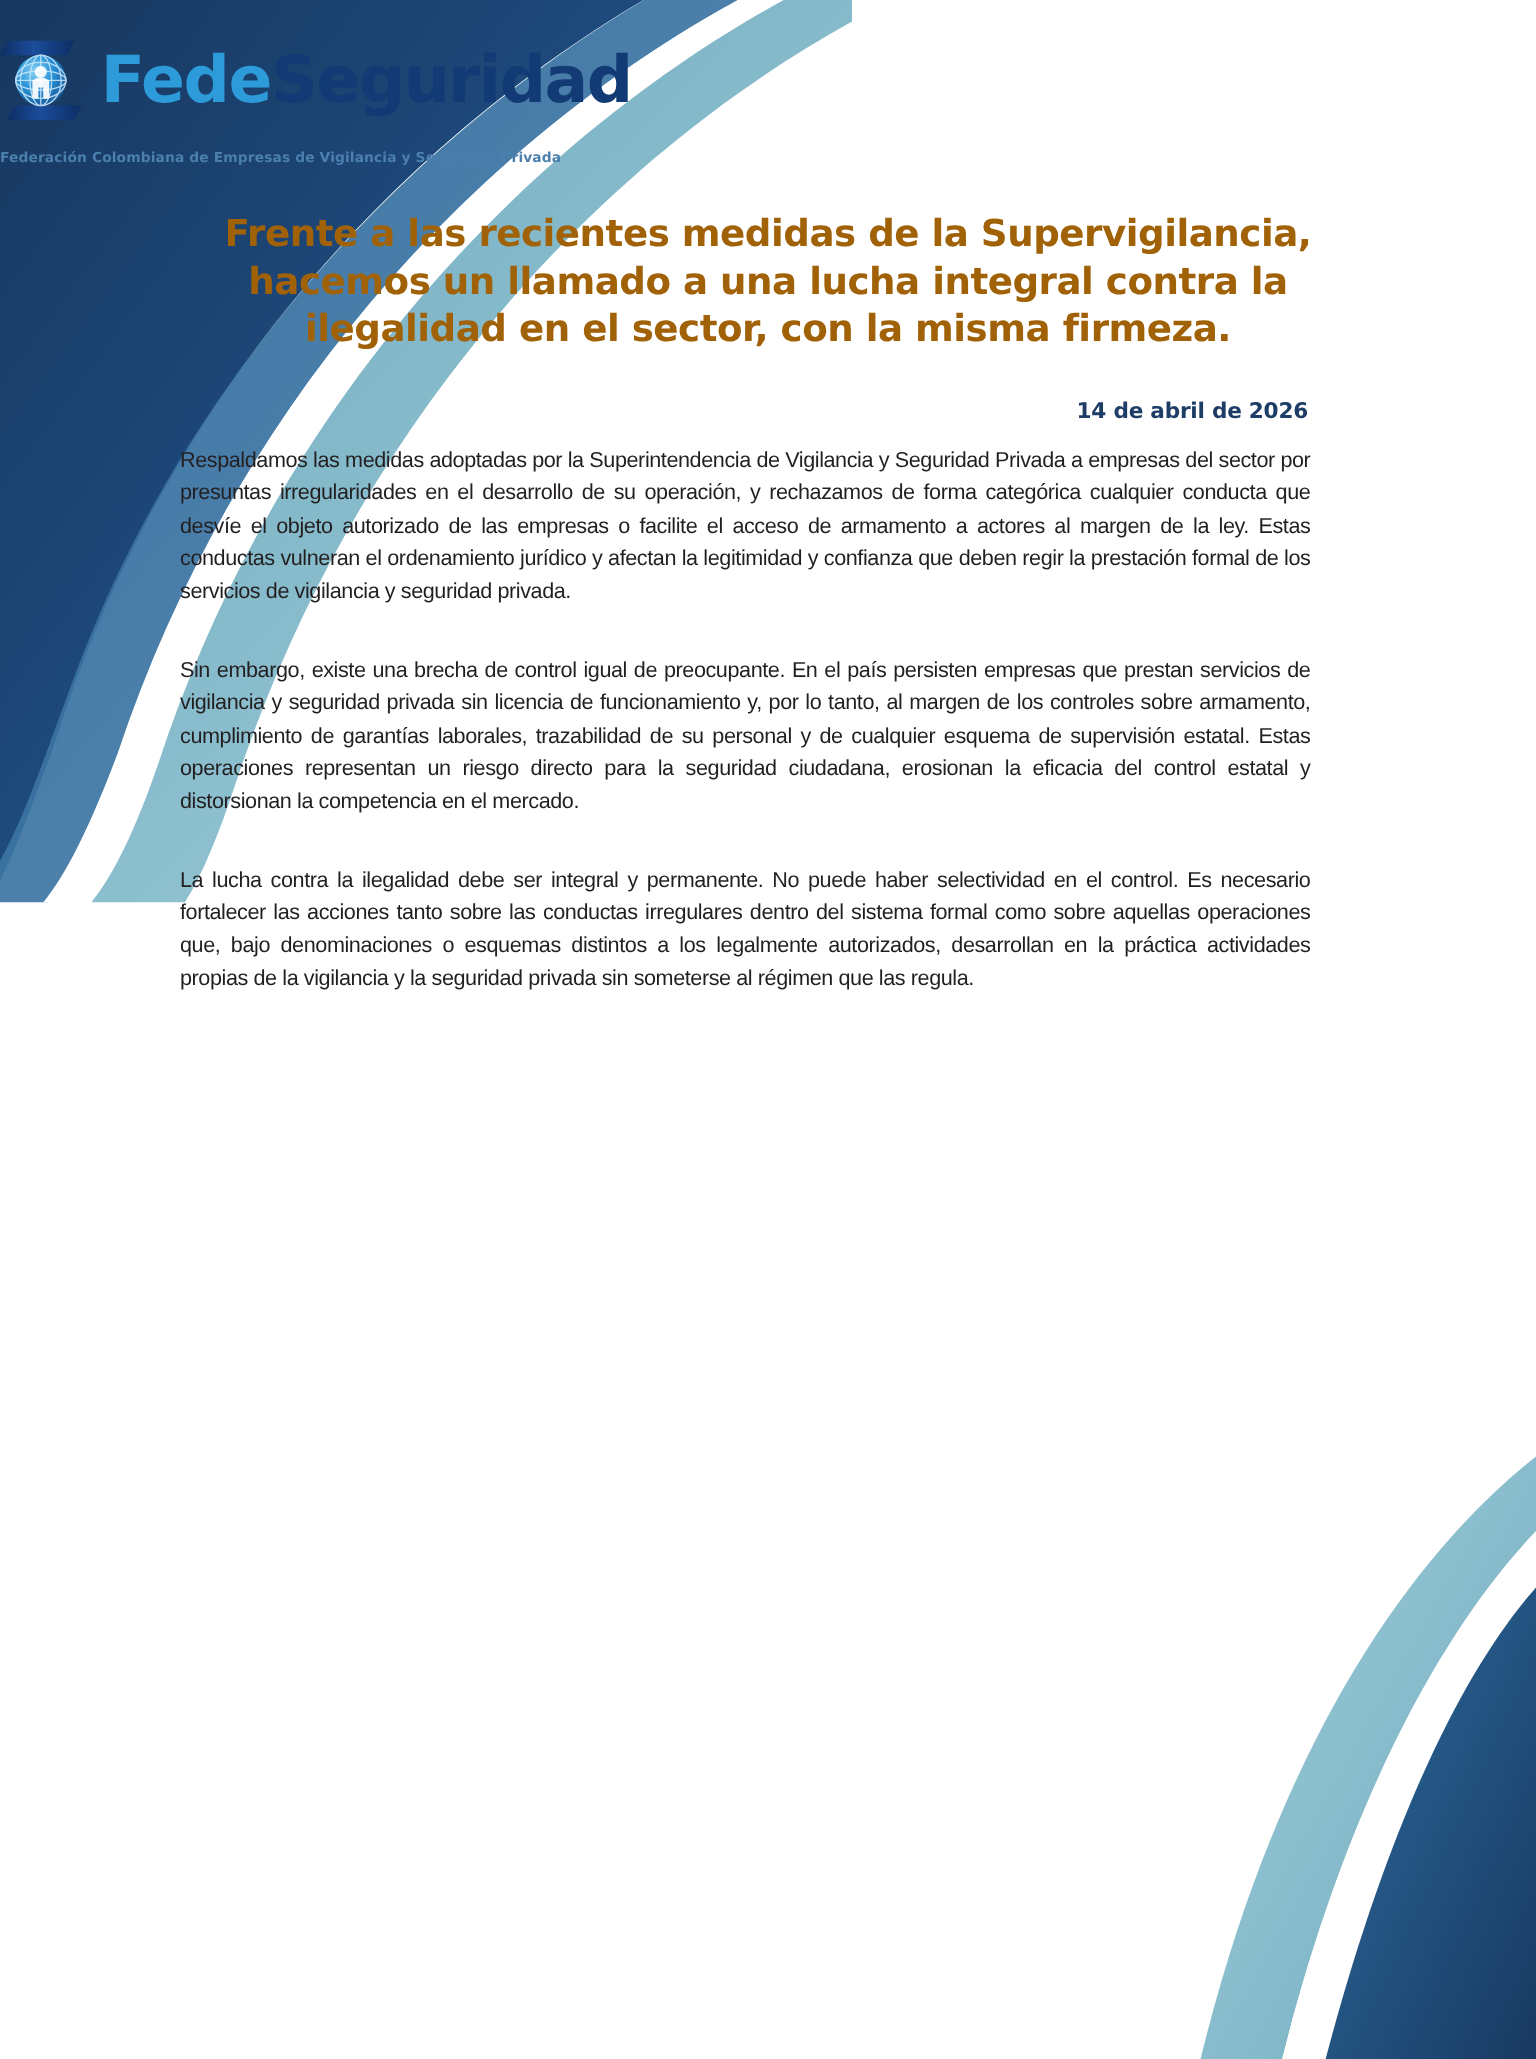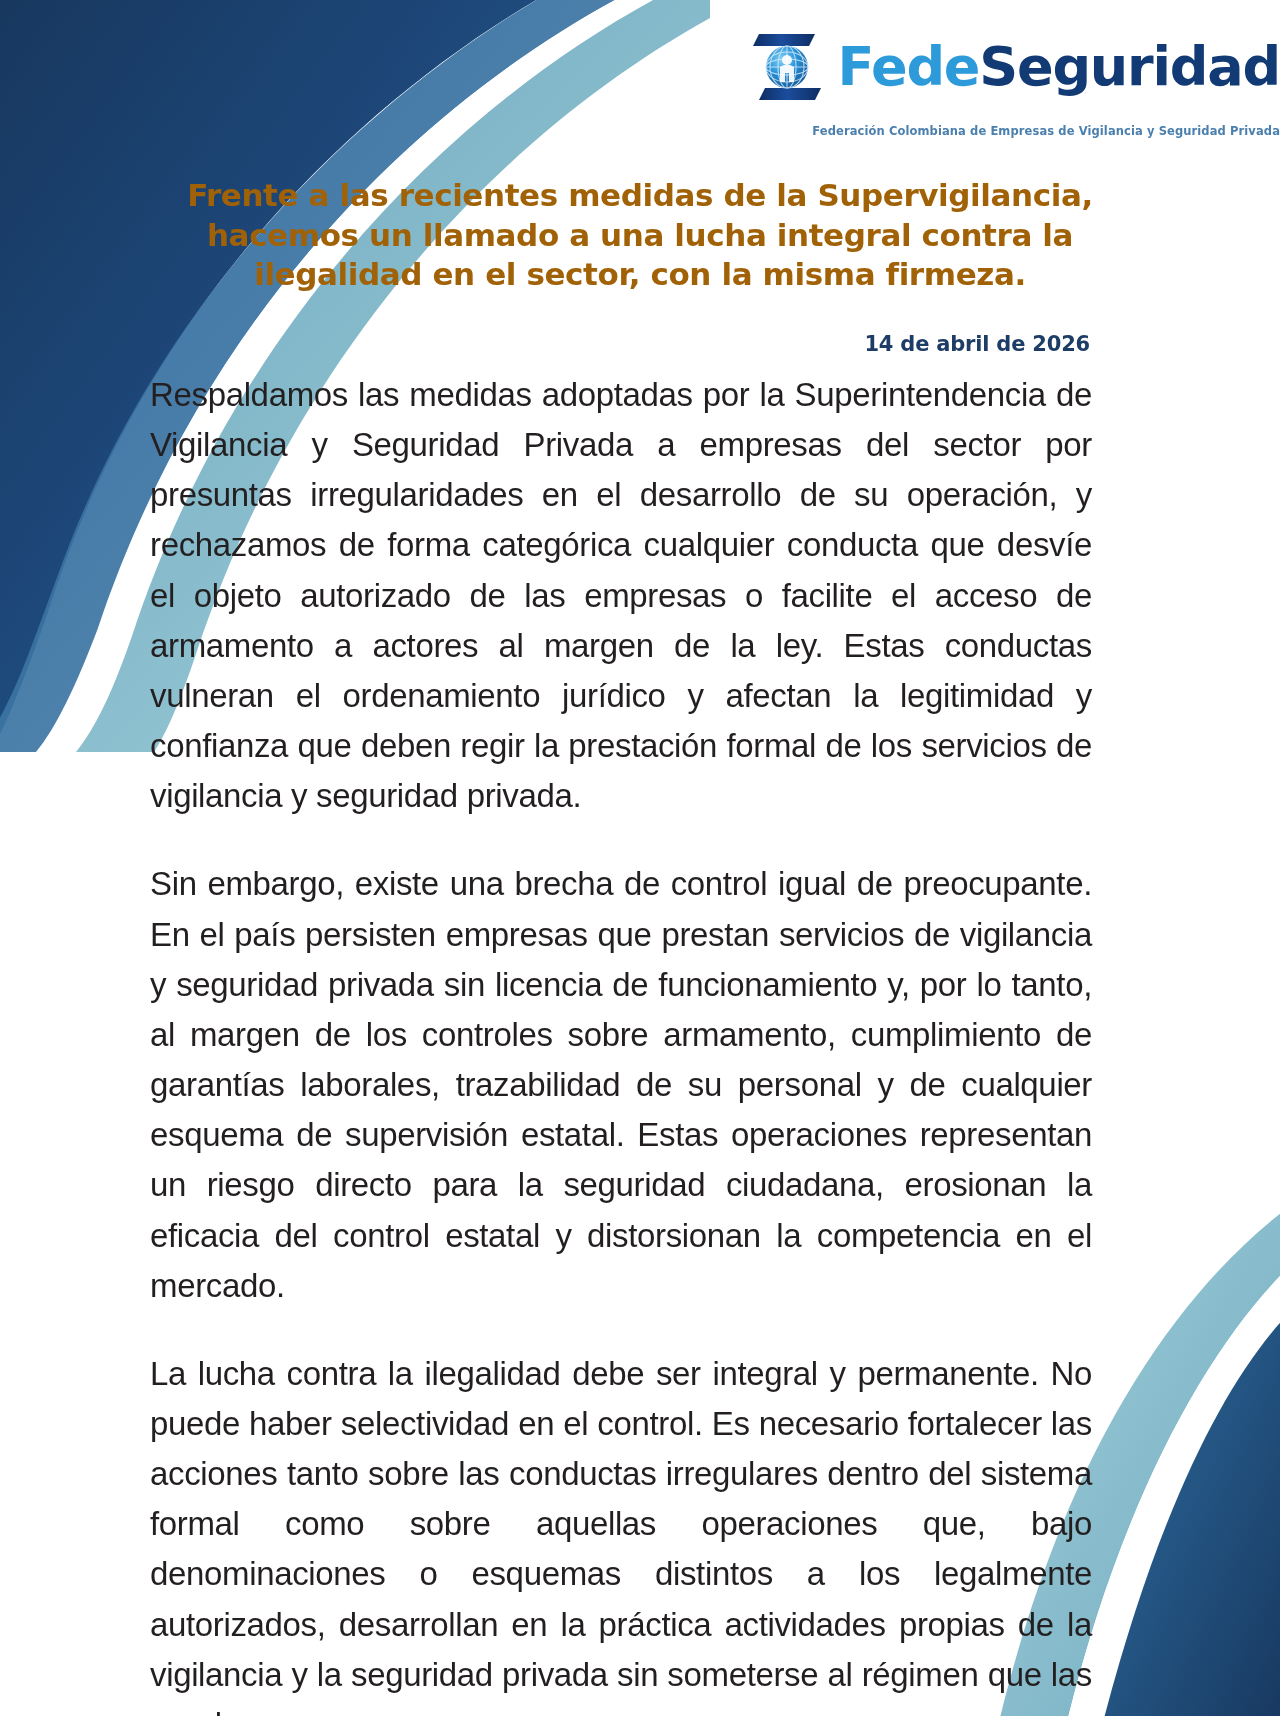--- a/index.html
+++ b/index.html
@@ -37,21 +37,21 @@
   }
 
   
   .header {
     position: absolute;
     top: 26px;
     left: 0;
     width: 1280px;
     display: flex;
     flex-direction: column;
-    align-items: flex-end;
+    align-items: flex-start;
   }
   .logo-row {
     display: flex;
     align-items: center;
     gap: 16px;
   }
   .logo-mark {
     width: 68px;
     height: 82px;
     flex: none;
@@ -92,37 +92,37 @@
   }
 
   
   .date {
     position: absolute;
     top: 332px;
     left: 150px;
     width: 940px;
     text-align: right;
     font-family: "DejaVu Sans", sans-serif;
-    font-size: 21px;
+    font-size: 18px;
     font-weight: 700;
     color: #1d3d66;
     letter-spacing: -0.2px;
   }
 
   
   .body-copy {
     position: absolute;
     top: 370px;
     left: 150px;
     width: 942px;
   }
   .body-copy p {
     margin: 0 0 38px 0;
     font-family: "Liberation Sans", sans-serif;
-    font-size: 33px;
+    font-size: 18px;
     line-height: 1.52;
     color: #231f20;
     text-align: justify;
     text-justify: inter-word;
     letter-spacing: -0.35px;
   }
   .body-copy p:last-child { margin-bottom: 0; }
 </style>
 </head>
 <body>

